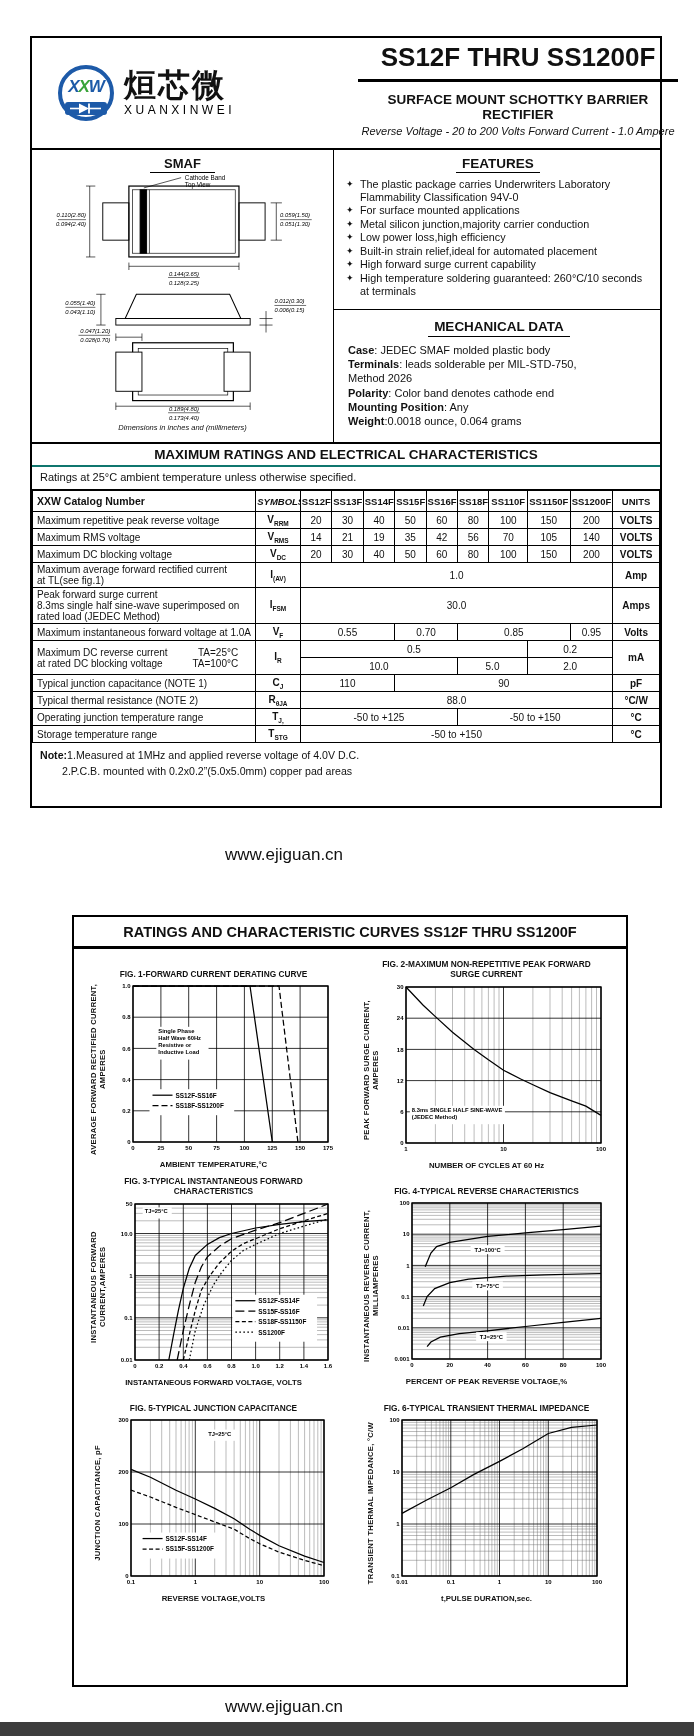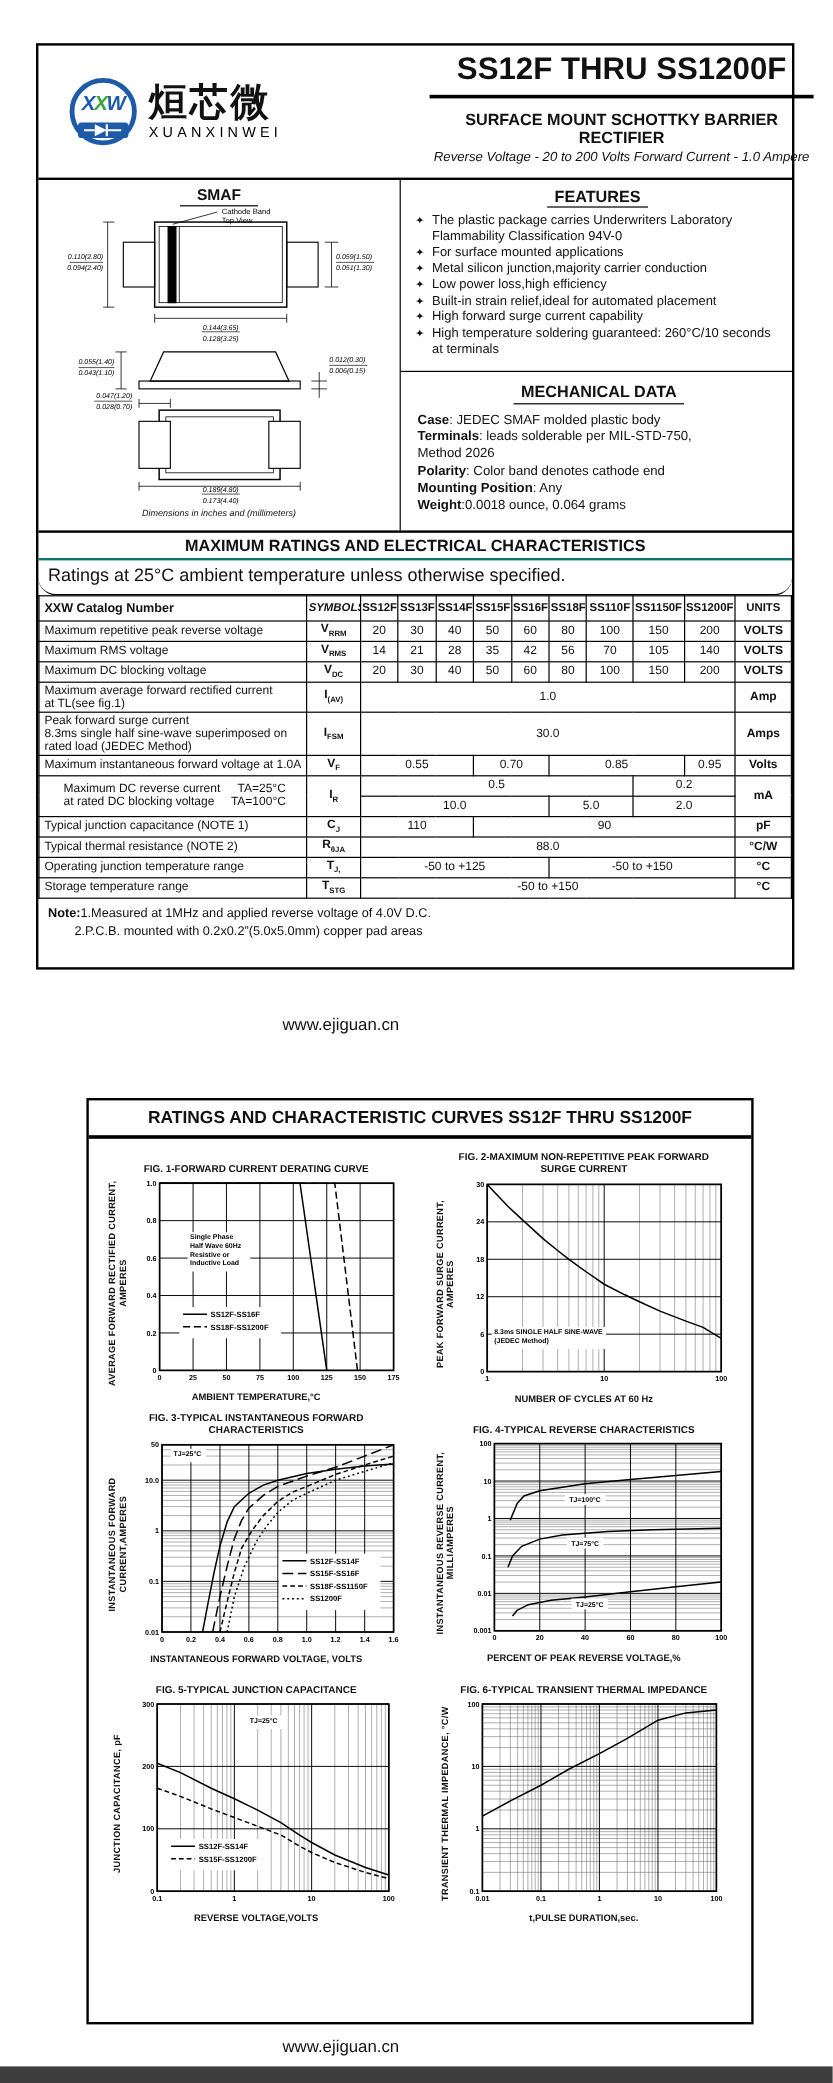--- a/index.html
+++ b/index.html
@@ -29,34 +29,34 @@
   .right-col{flex:1;display:flex;flex-direction:column;}
   .features{border-bottom:1.5px solid #000;padding:6px 10px 6px 12px;flex:0 0 160px;box-sizing:border-box;}
   .sec-head{text-align:center;font-size:13.5px;font-weight:bold;}
   .sec-head span{display:inline-block;border-bottom:1.5px solid #000;padding:0 6px 1px 6px;}
   ul.feat{list-style:none;margin:5px 0 0 0;padding:0;font-size:10.8px;line-height:1.22;}
   ul.feat li{display:flex;gap:4px;}
   ul.feat .blt{flex:0 0 10px;font-size:9px;line-height:1.5;}
   .mech{padding:8px 10px 4px 14px;font-size:11px;line-height:1.28;}
   .mech .ln b{font-weight:bold;}
   .band{border-bottom:2px solid #0f766e;text-align:center;font-weight:bold;font-size:13.5px;padding:3px 0;}
-  .conds{border-bottom:1.5px solid #000;font-size:15px;padding:3px 8px 5px 8px;line-height:1.3;border-radius:17px;}
+  .conds{border-bottom:1.5px solid #000;font-size:11px;padding:3px 8px 5px 8px;line-height:1.3;}
   table.rt{border-collapse:collapse;width:100%;table-layout:fixed;}
   table.rt td{border:1px solid #000;font-size:10px;text-align:center;padding:1px 1px;height:14px;overflow:hidden;}
   table.rt td.pl{text-align:left;padding-left:4px;}
   table.rt tr.th td{font-weight:bold;font-size:9.5px;height:18px;}
   table.rt tr.th td.pl{font-size:10.5px;}
   table.rt td.sym{font-weight:bold;}
   table.rt td.sym sub{font-size:6.5px;}
   table.rt td.un{font-weight:bold;font-size:10px;}
-  .sp{display:flex;margin-left:16px;}
+  .sp{display:flex;}
   .sp .c2{margin-left:auto;padding-right:16px;}
   .notes{padding:5px 8px;font-size:10.6px;line-height:1.45;height:46px;box-sizing:border-box;}
   .notes .ind{padding-left:22px;}
-  .footer{position:absolute;left:0;width:568px;text-align:center;font-size:14px;}
+  .footer{position:absolute;left:0;width:568px;text-align:center;font-size:17px;}
   .f1{top:845px;} .f2{top:1697px;}
   .bottom-bar{position:absolute;left:0;top:1722px;width:694px;height:14px;background:#3d3d3d;}
   
   .page2{position:absolute;left:72px;top:915px;width:556px;height:772px;border:2.5px solid #000;box-sizing:border-box;background:#fff;}
   .p2-head{border-bottom:3px solid #000;text-align:center;font-weight:bold;font-size:14.5px;padding:7px 0 6px 0;}
   .fig-grid{display:grid;grid-template-columns:1fr 1fr;row-gap:6px;column-gap:2px;padding:10px 4px 0 4px;}
   .fig{display:flex;flex-direction:column;align-items:center;}
   .fig-title{font-size:8.3px;font-weight:bold;text-align:center;width:215px;line-height:1.25;min-height:20px;display:flex;align-items:flex-end;justify-content:center;}
   .fig-body{display:flex;align-items:center;}
   .ylab{writing-mode:vertical-rl;transform:rotate(180deg);font-size:7.6px;font-weight:bold;text-align:center;max-height:176px;line-height:1.15;letter-spacing:.3px;}
@@ -262,21 +262,21 @@
       <td>100</td>
           <td>150</td>
           <td>200</td>
       <td class="un">VOLTS</td>
     </tr>
     <tr>
       <td class="pl">Maximum RMS voltage</td>
       <td class="sym"><span>V</span><sub>RMS</sub></td>
       <td>14</td>
           <td>21</td>
-          <td>28</td>
+          <td>19</td>
       <td>35</td>
           <td>42</td>
           <td>56</td>
       <td>70</td>
           <td>105</td>
           <td>140</td>
       <td class="un">VOLTS</td>
     </tr>
     <tr>
       <td class="pl">Maximum DC blocking voltage</td>

